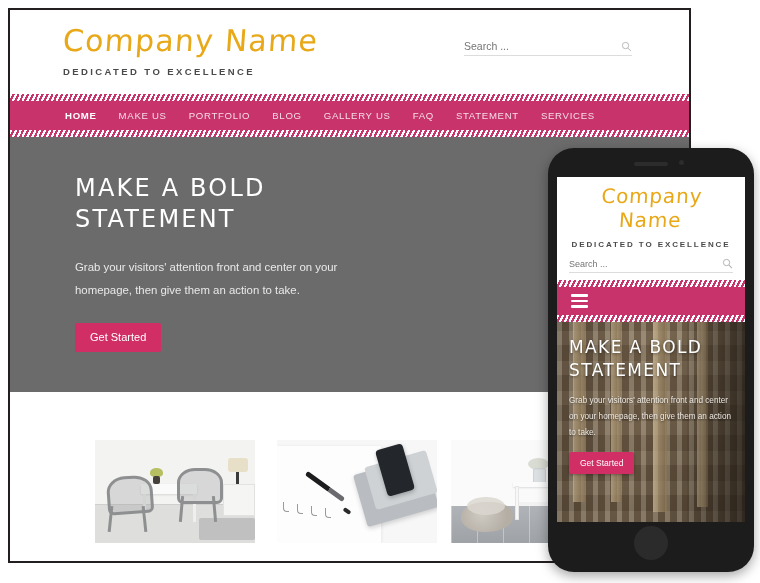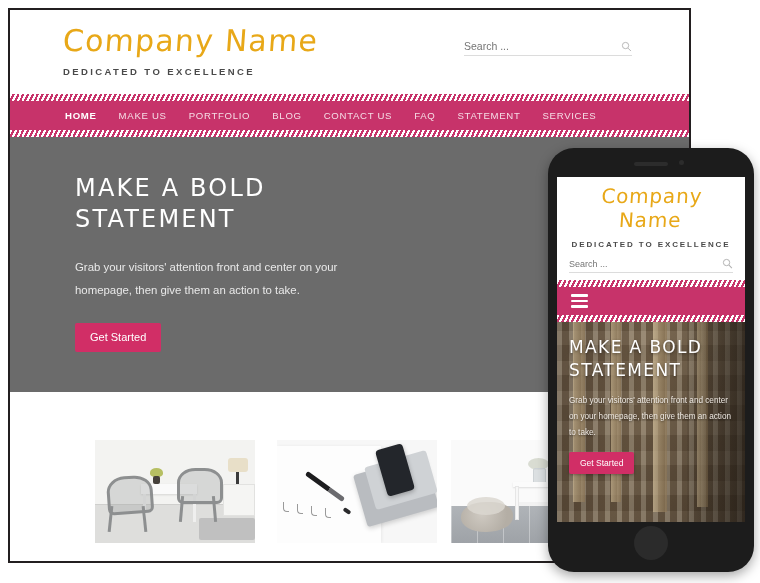--- a/index.html
+++ b/index.html
@@ -324,21 +324,21 @@
     </div>
   </div>
 
   <div class="navbar">
     <div class="rope"></div>
     <div class="nav-inner">
       <span class="nav-item active">HOME</span>
       <span class="nav-item">MAKE US</span>
       <span class="nav-item">PORTFOLIO</span>
       <span class="nav-item">BLOG</span>
-      <span class="nav-item">CONTACT US</span>
+      <span class="nav-item">GALLERY US</span>
       <span class="nav-item">FAQ</span>
       <span class="nav-item">STATEMENT</span>
       <span class="nav-item">SERVICES</span>
     </div>
     <div class="rope"></div>
   </div>
 
   <div class="hero">
     <div class="hero-inner">
       <div class="hero-title">

